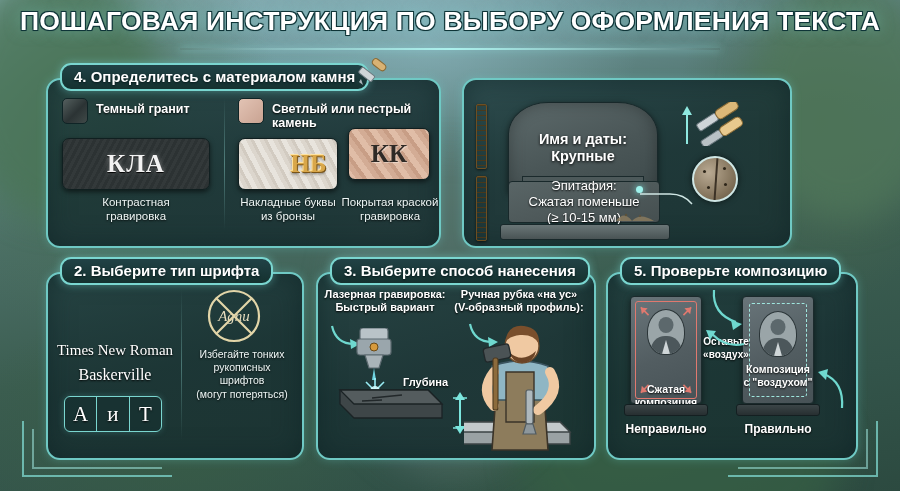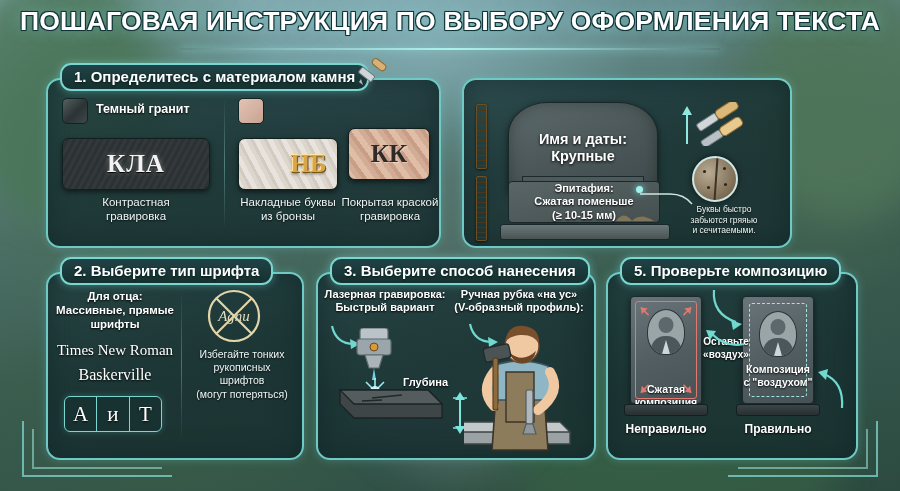--- a/index.html
+++ b/index.html
@@ -111,21 +111,21 @@
     box-shadow:0 2px 6px rgba(0,0,0,.55), inset 0 0 16px rgba(0,0,0,.3);
   }
   #stele .t { color:#fff; font-size:14.5px; font-weight:bold; text-align:center; line-height:1.16;
               text-shadow:0 1px 3px #000; }
   #neck { position:absolute; left:58px; top:96px; width:122px; height:6px;
           background:#4d595a; border:1px solid #1b2a2c; }
   #base1 { position:absolute; left:44px; top:101px; width:152px; height:42px;
            background:linear-gradient(165deg,#596566,#454f50);
            border:1.5px solid #18282a; border-radius:4px;
            display:flex; align-items:center; justify-content:center; }
-  #base1 .t { color:#fff; font-size:11px; font-weight:bold; text-align:center; line-height:1.22;
+  #base1 .t { color:#fff; font-size:13px; font-weight:normal; text-align:center; line-height:1.22;
               text-shadow:0 1px 2px #000; }
   #plinth { position:absolute; left:36px; top:144px; width:170px; height:16px;
             background:linear-gradient(180deg,#6a7677,#495354);
             border:1.5px solid #18282a; border-radius:3px; }
   #chisels4 { position:absolute; left:232px; top:22px; width:54px; height:44px; }
   #uparrow { position:absolute; left:216px; top:24px; width:14px; height:40px; }
   #magnify { position:absolute; left:228px; top:76px; width:46px; height:46px;
              border-radius:50%; border:2px solid #cfe6e4; overflow:hidden;
              background: radial-gradient(circle at 35% 35%, #b9aa93, #7d6d55 70%, #5e5040);
              box-shadow:0 0 6px rgba(0,0,0,.6); }
@@ -215,34 +215,35 @@
 
 <div class="corner bl"></div>
 <div class="corner bl2"></div>
 <div class="corner br"></div>
 <div class="corner br2"></div>
 
 <div id="title">ПОШАГОВАЯ ИНСТРУКЦИЯ ПО ВЫБОРУ ОФОРМЛЕНИЯ ТЕКСТА</div>
 <div id="title-underline"></div>
 
 <div class="panel" id="p1">
-  <div class="phead">1. Определитесь с материалом камня</div>
+  <div class="phead">4. Определитесь с материалом камня</div>
 
   <svg id="chisel1" viewBox="0 0 36 30">
     <rect x="17" y="3" width="15" height="7" rx="3.5" fill="#d9b273" stroke="#8a6a34" stroke-width="1" transform="rotate(38 24 6)"></rect>
     <rect x="4" y="13" width="16" height="7" rx="1.5" fill="#cfd5d8" stroke="#6d7a80" stroke-width="1" transform="rotate(38 12 16)"></rect>
     <path d="M4 24 L8 27 L6 21 Z" fill="#aeb8bd"></path>
   </svg>
 
   <div class="sep"></div>
 
   <div class="swatch sw-dark" style="left:14px;  top:18px;"></div>
   <div class="swlabel" style="left:48px; top:22px;">Темный гранит</div>
 
   <div class="swatch sw-light" style="left:190px; top:18px;"></div>
+  <div class="swlabel" style="left:224px; top:22px;">Светлый или пестрый камень</div>
 
   <div class="stone" id="st1">КЛА</div>
   <div class="stone" id="st2">НБ</div>
   <div class="stone" id="st3">КК</div>
 
   <div id="c1">
     <div class="cap">Контрастная</div>
     <div class="cap">гравировка</div>
   </div>
   <div id="c2">
@@ -302,36 +303,26 @@
     <div class="d" style="left:68%;top:22%"></div>
     <div class="d" style="left:30%;top:66%"></div>
     <div class="d" style="left:72%;top:60%"></div>
   </div>
 
   <div id="dot4"></div>
   <svg id="leadline" viewBox="0 0 58 22">
     <path d="M0 4 L30 4 Q44 4 52 14" stroke="#cfe6e4" stroke-width="1.4" fill="none"></path>
   </svg>
 
-  <div id="note4">
-    <div class="cap">Буквы быстро</div>
-    <div class="cap">забьются гряяью</div>
-    <div class="cap">и сечитаемыми.</div>
-  </div>
 </div>
 
 <div class="panel" id="p2">
   <div class="phead">2. Выберите тип шрифта</div>
   <div class="sep"></div>
 
-  <div id="p2-head1">
-    <b>Для отца:</b>
-    <span>Массивные, прямые</span><br>
-    <span>шрифты</span>
-  </div>
 
   <div class="serifline" id="bask">Baskerville</div>
   <div class="serifline" id="tnr">Times New Roman</div>
 
   <div id="letterbox">
     <div>А</div>
     <div>и</div>
     <div>Т</div>
   </div>
 

